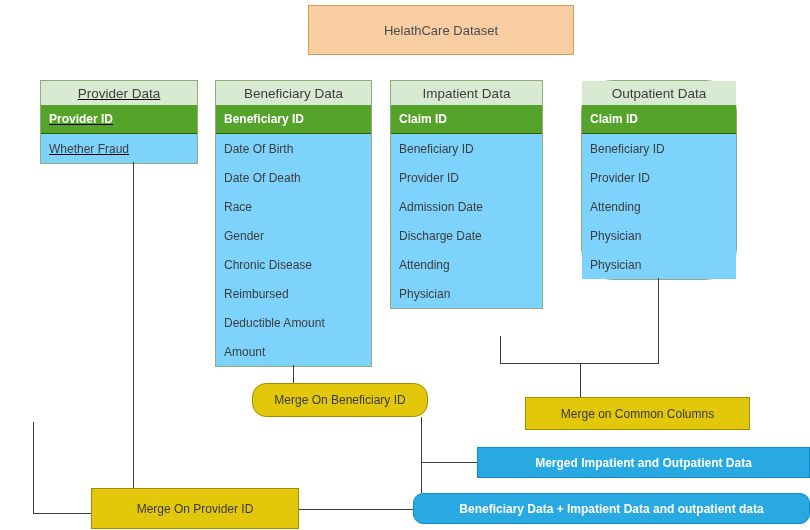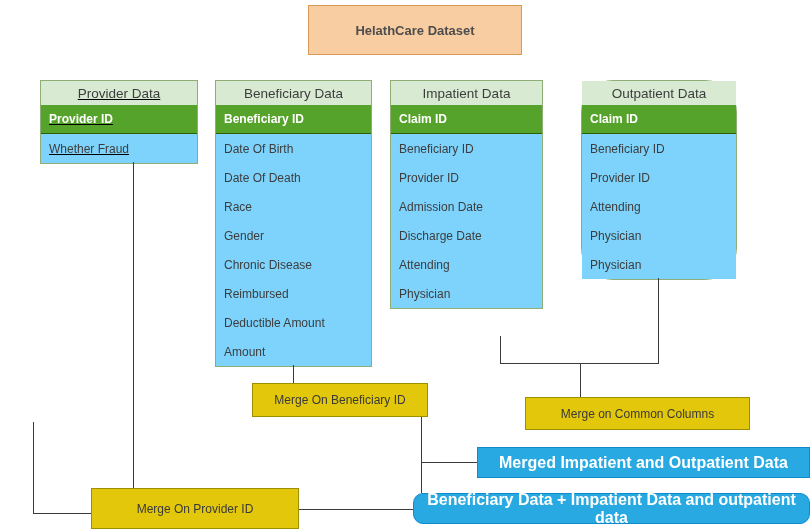--- a/index.html
+++ b/index.html
@@ -2,39 +2,39 @@
 <html><head>
 <meta charset="utf-8">
 <style>
   html,body{margin:0;padding:0;background:#fff;}
   body{font-family:"Liberation Sans", sans-serif;}
   .canvas{position:relative;width:810px;height:530px;background:#fff;overflow:hidden;}
 
   
   .node{position:absolute;box-sizing:border-box;display:flex;align-items:center;justify-content:center;text-align:center;}
 
-  .dataset{left:308px;top:5px;width:214px;height:50px;background:#f9cda2;border:1px solid #d79b55;color:#4d4d4d;font-size:13px;font-weight:bold;}
+  .dataset{left:308px;top:5px;width:266px;height:50px;background:#f9cda2;border:1px solid #d79b55;color:#4d4d4d;font-size:13px;}
 
   
   .table{position:absolute;box-sizing:border-box;border:1px solid #8fae77;background:#fff;}
   .t-provider{left:40px;top:80px;width:158px;text-decoration:underline;}
   .t-beneficiary{left:215px;top:80px;width:157px;}
   .t-impatient{left:390px;top:80px;width:153px;}
   .t-outpatient{left:581px;top:80px;width:156px;border-radius:32px;}
   .t-header{height:24px;background:#d9ead3;color:#3d3d3d;font-size:13.5px;display:flex;align-items:center;justify-content:center;}
   .t-key{height:29px;background:#56a32b;border-bottom:1px solid #2d5f00;color:#fff;font-weight:bold;font-size:12px;display:flex;align-items:center;padding-left:8px;box-sizing:border-box;}
   .table-row{height:29px;color:#3d3d3d;font-size:12px;display:flex;align-items:center;padding-left:8px;box-sizing:border-box;background:#7dd3fc;}
 
   
   .yellow{background:#e3c70b;border:1px solid #9e8f00;color:#3a3a3a;font-size:12px;}
-  .blue{background:#29a9e1;border:1px solid #1089cc;color:#fff;font-weight:bold;font-size:16px;}
+  .blue{background:#29a9e1;border:1px solid #1089cc;color:#fff;font-weight:bold;font-size:12px;}
   .slate{background:#617285;border:1px solid #3d5266;color:#e8e8e8;font-weight:bold;font-size:12.5px;}
 
   .b-final{left:0;top:368px;width:89px;height:54px;}
-  .b-merge-ben{left:252px;top:383px;width:176px;height:34px;}
+  .b-merge-ben{left:252px;top:383px;width:176px;height:34px;border-radius:14px;}
   .b-merge-common{left:525px;top:397px;width:225px;height:33px;}
   .b-merged-io{left:477px;top:447px;width:333px;height:31px;}
   .b-merge-prov{left:91px;top:488px;width:208px;height:41px;}
   .b-ben-io{left:413px;top:493px;width:397px;height:31px;border-radius:10px;}
 
   
   .line{position:absolute;background:#3c3c3c;}
   .l1{left:133px;top:162px;width:1px;height:326px;}   
   .l2{left:293px;top:365px;width:1px;height:18px;}    
   .l3{left:500px;top:336px;width:1px;height:27px;}    

